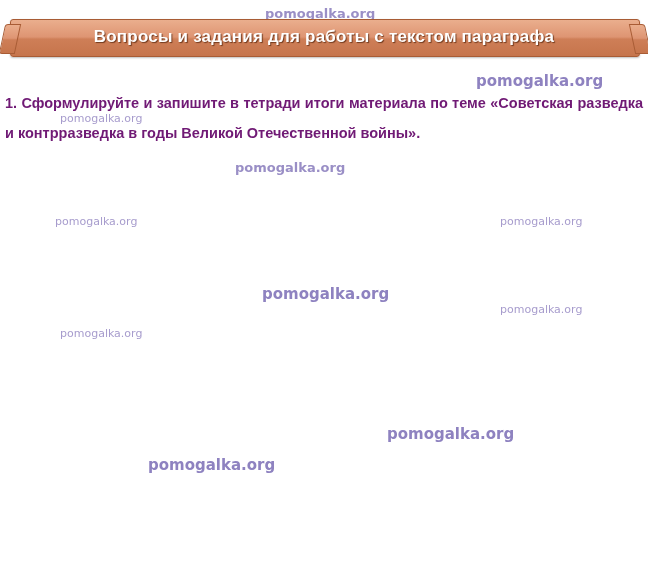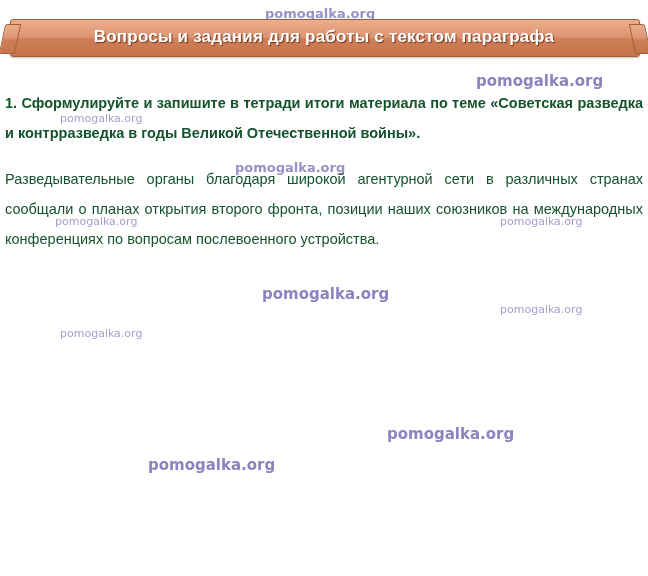--- a/index.html
+++ b/index.html
@@ -97,21 +97,21 @@
     position: absolute;
     left: 5px;
     top: 88px;
     width: 638px;
   }
   p.para {
     margin: 0 0 14px 0;
     font-size: 14.5px;
     line-height: 30px;
     text-align: justify;
-    color: #14532d;
+    color: #701a75;
   }
   p.task {
     font-weight: bold;
     margin-bottom: 16px;
   }
   p.task .num { font-weight: bold; }
 </style>
 </head>
 <body>
 
@@ -136,16 +136,15 @@
     <div class="banner-text">Вопросы и задания для работы с текстом параграфа</div>
   </div>
 
   <div class="content">
 
     <p class="para task">
       <span class="num">1.</span>
       <span>Сформулируйте и запишите в тетради итоги материала по теме «Советская разведка и контрразведка в годы Великой Отечественной войны».</span>
     </p>
 
-    <p class="para">Разведывательные органы благодаря широкой агентурной сети в различных странах сообщали о планах открытия второго фронта, позиции наших союзников на международных конференциях по вопросам послевоенного устройства.</p>
 
   </div>
 </div>
 
 </body></html>

